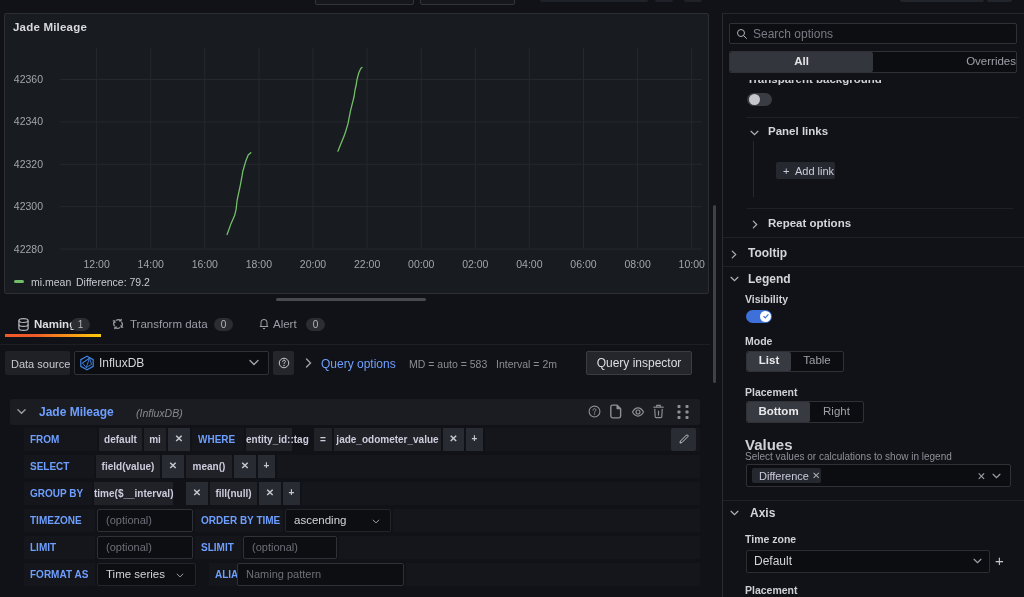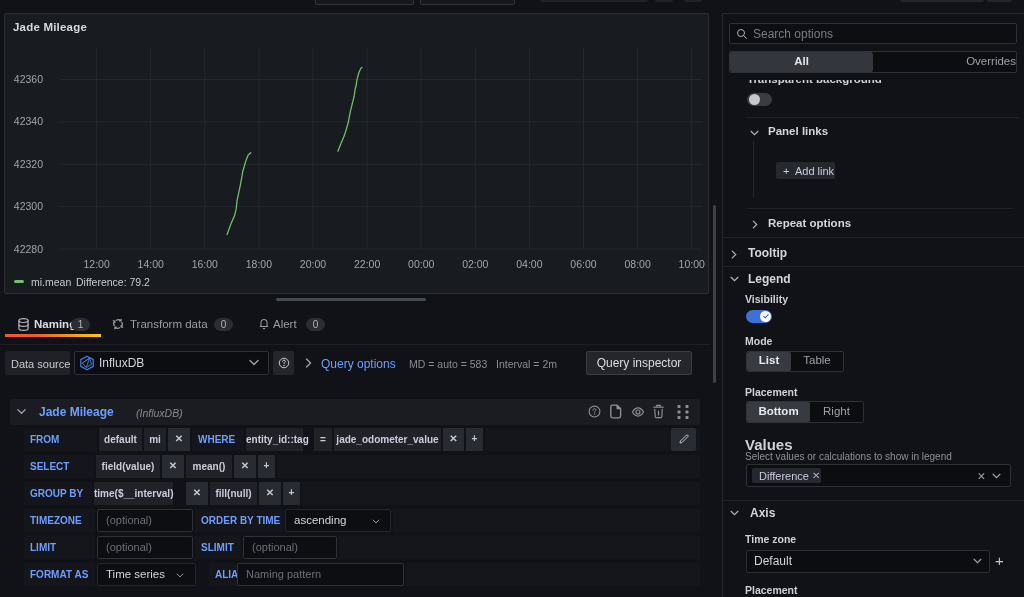--- a/index.html
+++ b/index.html
@@ -185,21 +185,21 @@
         border-radius:2px; color:#6d6f78; font-size:11px; line-height:21px; padding-left:8px; }
   .sel { position:absolute; height:23px; background:#0d0e12; border:1px solid #23252b;
         border-radius:2px; color:#d3d4d8; font-size:11.5px; line-height:21px; padding-left:8px; }
 </style>
 
 <div class="lb" style="left:24px;top:428px;width:73px;">FROM</div>
 <div class="pill" style="left:99px;top:428px;width:43px;">default</div>
 <div class="pill" style="left:144px;top:428px;width:22px;">mi</div>
 <div class="xb" style="left:168px;top:428px;width:22px;">✕</div>
 <div class="lb" style="left:192px;top:428px;width:52px;">WHERE</div>
-<div class="pill" style="left:246px;top:428px;width:57px;">entity_id::tag</div>
+<div class="pill" style="left:246px;top:428px;width:46px;">entity_id::tag</div>
 <div class="pill" style="left:314px;top:428px;width:18px;">=</div>
 <div class="pill" style="left:334px;top:428px;width:107px;">jade_odometer_value</div>
 <div class="xb" style="left:443px;top:428px;width:21px;">✕</div>
 <div class="xb" style="left:466px;top:428px;width:17px;">+</div>
 <div class="fil" style="left:485px;top:428px;width:215px;"></div>
 <div class="abs" style="left:671px;top:428px;width:25px;height:23px;background:#2a2c33;border-radius:2px;"></div>
 <svg class="abs" style="left:678px;top:433px;" width="12" height="12" viewBox="0 0 24 24">
   <path d="M4 20 L4.8 16.2 L16.8 4.2 Q18 3 19.2 4.2 L19.8 4.8 Q21 6 19.8 7.2 L7.8 19.2 Z" fill="none" stroke="#c7c8cf" stroke-width="2" stroke-linejoin="round"></path>
 </svg>
 

